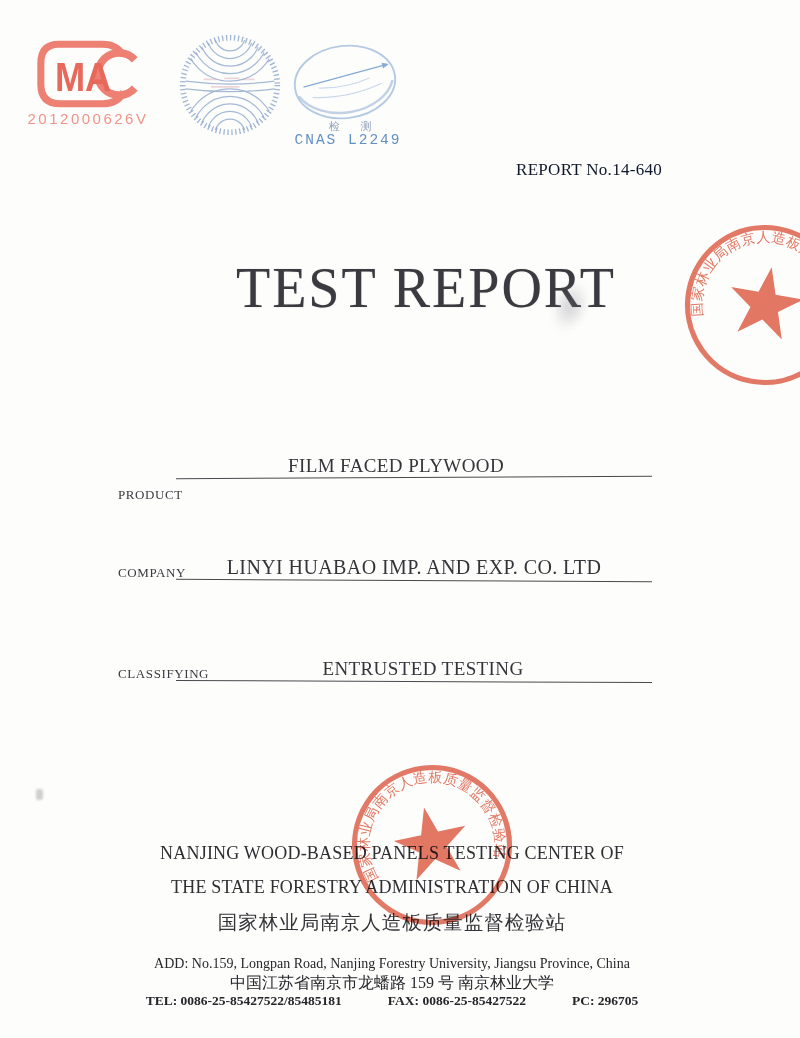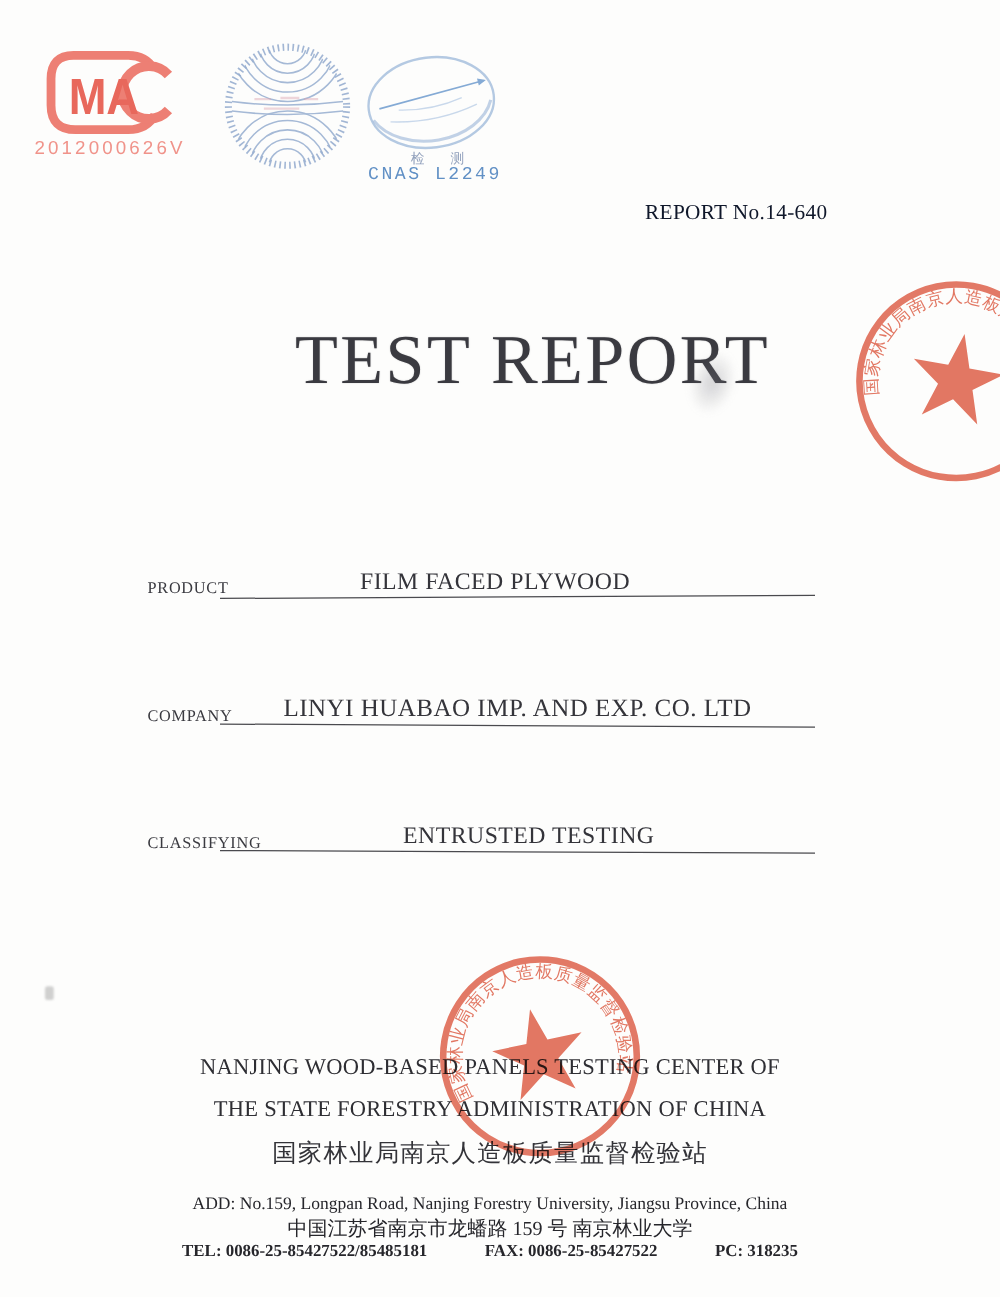--- a/index.html
+++ b/index.html
@@ -45,21 +45,21 @@
 
   
   .seal{mix-blend-mode:multiply; opacity:.85;}
   .seal-top{left:677px; top:217px; width:176px; height:176px; transform:rotate(10deg);}
   .seal-bottom{left:344px; top:757px; width:176px; height:176px; transform:rotate(-12deg);}
 
   
   .field-label{font-size:13px; letter-spacing:0.6px; color:#3a3a40;}
   .field-value{font-size:19px; letter-spacing:0.4px; color:#34343a; text-align:center;}
   .field-underline{height:1px; background:#4a4a4e;}
-  .lbl-1{left:118px; top:462px;text-align:right;}
+  .lbl-1{left:118px; top:487px;text-align:right;}
   .val-1{left:176px; top:455px; width:440px;}
   .ul-1{left:176px; top:477px; width:476px; transform:rotate(-0.3deg);}
   .lbl-2{left:118px; top:565px;}
   .val-2{left:176px; top:556px; width:476px; font-size:20px;}
   .ul-2{left:176px; top:580px; width:476px; transform:rotate(0.3deg);}
   .lbl-3{left:118px; top:666px;}
   .val-3{left:176px; top:658px; width:494px;}
   .ul-3{left:176px; top:681px; width:476px; transform:rotate(0.25deg);}
 
   
@@ -161,21 +161,21 @@
   <div class="abs margin-speck"></div>
 
   <div class="abs footer-line f-org1">NANJING WOOD-BASED PANELS TESTING CENTER OF</div>
   <div class="abs footer-line f-org2">THE STATE FORESTRY ADMINISTRATION OF CHINA</div>
   <div class="abs footer-line f-cn">国家林业局南京人造板质量监督检验站</div>
   <div class="abs footer-line f-add">ADD: No.159, Longpan Road, Nanjing Forestry University, Jiangsu Province, China</div>
   <div class="abs footer-line f-addcn">中国江苏省南京市龙蟠路 159 号  南京林业大学</div>
   <div class="abs f-contact">
     <span>TEL: 0086-25-85427522/85485181</span>
     <span>FAX: 0086-25-85427522</span>
-    <span>PC: 318235</span>
+    <span>PC: 296705</span>
   </div>
 
   <svg class="abs seal seal-bottom" viewBox="-100 -100 200 200" xmlns="http://www.w3.org/2000/svg">
     <defs>
         <path id="sealArcBottom" d="M -67.7,24.6 A 72 72 0 1 1 67.7,24.6" fill="none"></path>
       </defs>
     <circle r="88" fill="none" stroke="#e0634c" stroke-width="6"></circle>
     <polygon fill="#df6048" points="0,-43.7 -9.8,-13.5 -41.5,-13.5 -15.9,5.2 -25.6,35.3 0,16.7 25.6,35.3 15.9,5.2 41.5,-13.5 9.8,-13.5"></polygon>
     <text font-size="16" letter-spacing="0.5" fill="#df6048" font-family="Liberation Serif, serif">
       <textPath href="#sealArcBottom">国家林业局南京人造板质量监督检验站</textPath>

